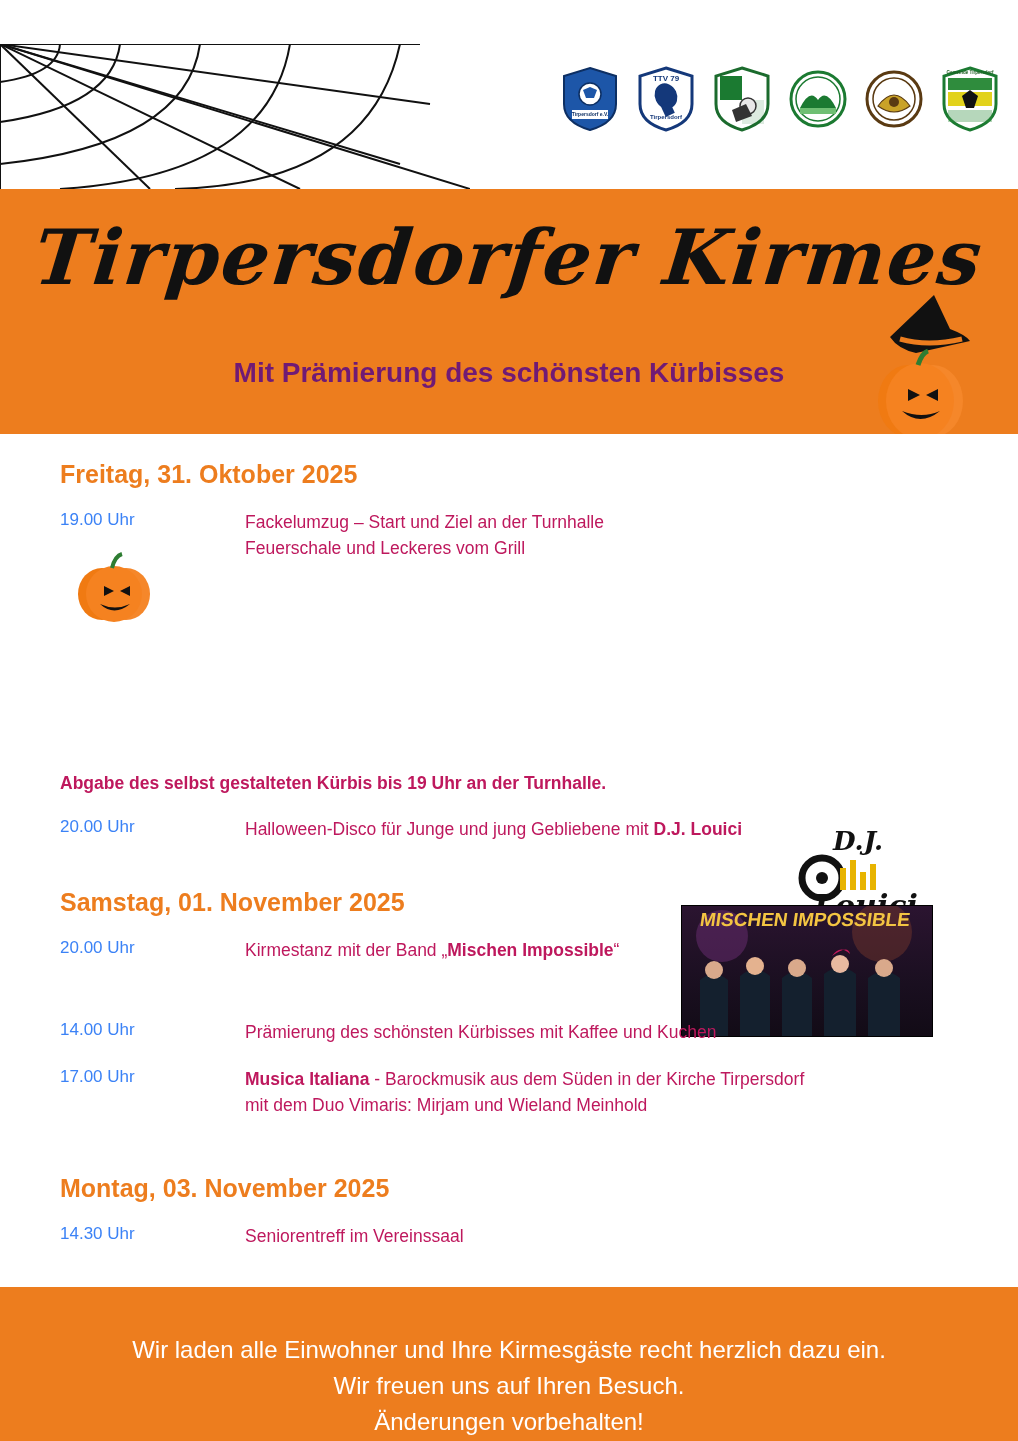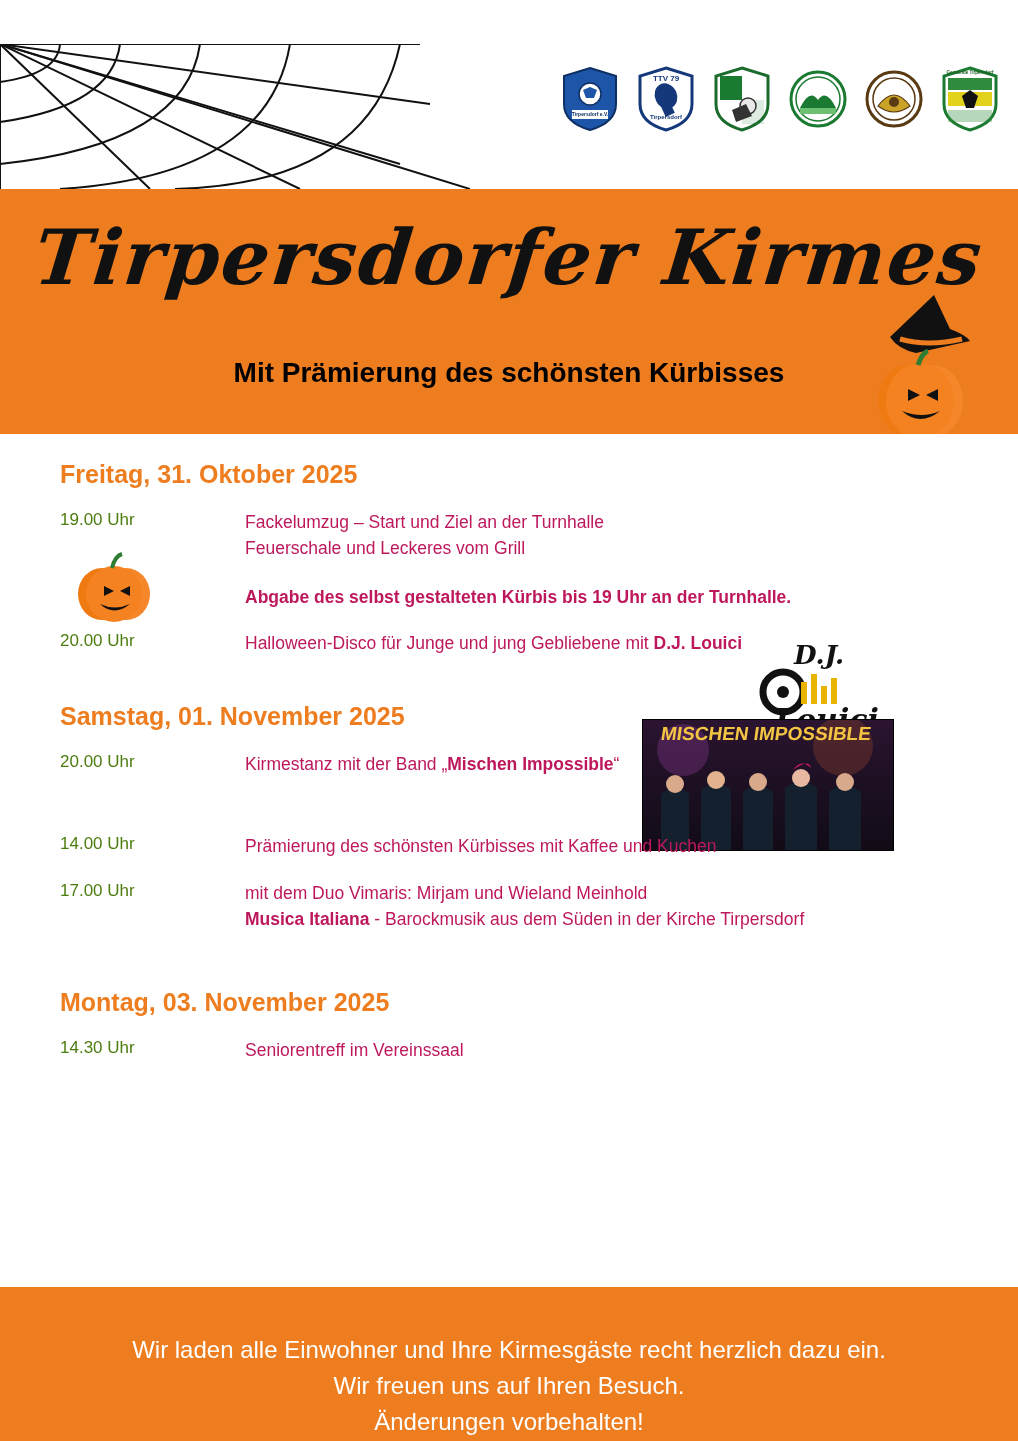--- a/index.html
+++ b/index.html
@@ -68,63 +68,63 @@
     transform: skewX(-6deg);
   }
   .subtitle {
     position: absolute;
     left: 0;
     right: 0;
     top: 168px;
     text-align: center;
     font-size: 28px;
     font-weight: bold;
-    color: #000000;
+    color: #701a75;
   }
   .witch-pumpkin {
     position: absolute;
     right: 40px;
     top: 100px;
     width: 140px;
     height: 160px;
   }
 
   
   .program {
-    padding: 26px 64px 0 60px;
+    padding: 26px 25px 0 60px;
     position: relative;
   }
   .day-title {
     color: #ED7D1E;
     font-size: 25px;
     font-weight: bold;
     margin: 0 0 6px 0;
   }
   .day-block { margin-bottom: 26px; position: relative; }
   .day-block.first { margin-bottom: 18px; }
 
   .row {
     display: flex;
     align-items: flex-start;
     margin-top: 20px;
   }
   .time {
     width: 185px;
     flex: 0 0 185px;
     font-size: 17px;
-    color: #4d7c0f;
+    color: #3b82f6;
     padding-top: 1px;
   }
   .desc {
     font-size: 17.5px;
     color: #be185d;
     line-height: 1.5;
   }
   .desc b { font-weight: bold; }
-  .note-row { margin-top: 22px; }
+  .note-row { margin-top: 22px; flex-direction: column; }
   .small-pumpkin {
     position: absolute;
     left: 0px;
     top: 86px;
     width: 110px;
     height: 80px;
   }
 
   .dj-logo {
     position: absolute;
@@ -358,24 +358,24 @@
 
       <div class="row">
         <div class="time">14.00 Uhr</div>
         <div class="desc">Prämierung des schönsten Kürbisses mit Kaffee und Kuchen</div>
       </div>
 
 
       <div class="row">
         <div class="time">17.00 Uhr</div>
         <div class="desc">
-          <div>mit dem Duo Vimaris: Mirjam und Wieland Meinhold</div>
           <div>
             <b>Musica Italiana</b><span> - Barockmusik aus dem Süden in der Kirche Tirpersdorf</span>
           </div>
+          <div>mit dem Duo Vimaris: Mirjam und Wieland Meinhold</div>
         </div>
       </div>
     </div>
 
     <div class="day-block" style="margin-top:56px;">
       <div class="day-title">Montag, 03. November 2025</div>
       <div class="row">
         <div class="time">14.30 Uhr</div>
         <div class="desc">Seniorentreff im Vereinssaal</div>
       </div>

